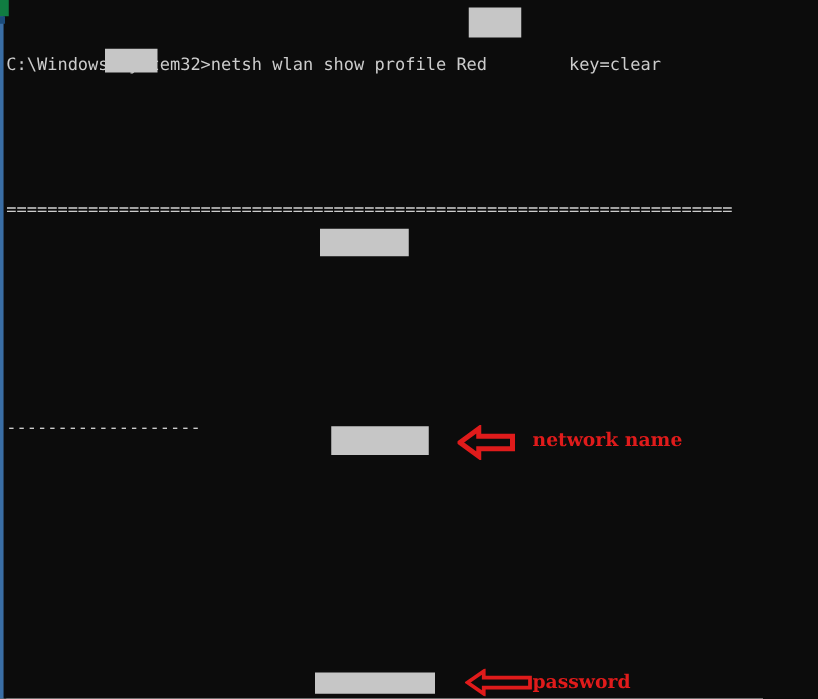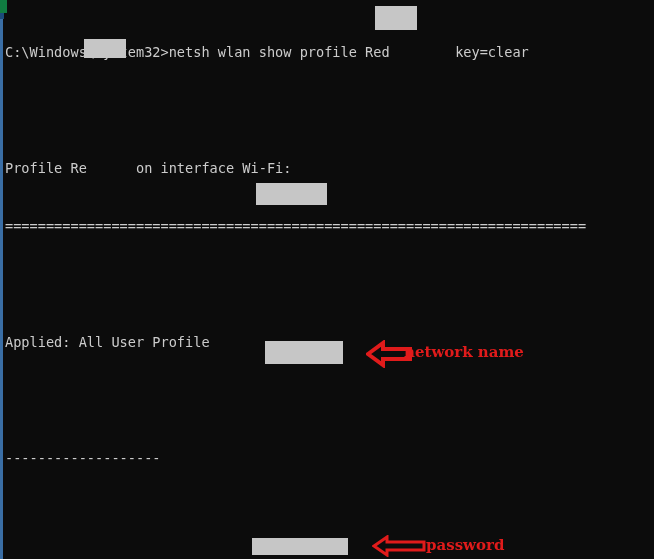--- a/index.html
+++ b/index.html
@@ -70,21 +70,21 @@
 
   
   .annotation-label {
     position: absolute;
     color: #e01b1b;
     font-family: "DejaVu Serif", "Liberation Serif", serif;
     font-weight: bold;
     font-size: 15px;
     line-height: 1;
   }
-  #annotation-network-name-label { left: 404px; top: 345px; }
+  #annotation-network-name-label { left: 426px; top: 345px; }
   #annotation-password-label     { left: 426px; top: 538px; }
 
   .annotation-arrow {
     position: absolute;
   }
   #annotation-network-name-arrow { left: 366px; top: 340px; }
   #annotation-password-arrow     { left: 372px; top: 535px; }
 </style>
 </head>
 <body>
@@ -92,24 +92,22 @@
 <div id="console-window">
 
   <div id="left-border-blue"></div>
   <div id="left-border-inner"></div>
   <div id="titlebar-accent"></div>
   <div id="titlebar-accent2"></div>
 
   <div id="console-text">
     <div class="line">C:\Windows\system32&gt;netsh wlan show profile Red        key=clear</div>
     <div class="line"></div>
-    <div class="line">Profile Re      on interface Wi-Fi:</div>
     <div class="line">=======================================================================</div>
     <div class="line"></div>
-    <div class="line">Applied: All User Profile</div>
     <div class="line"></div>
     <div class="line">-------------------</div>
     
     
     
     
     
     
     
     

